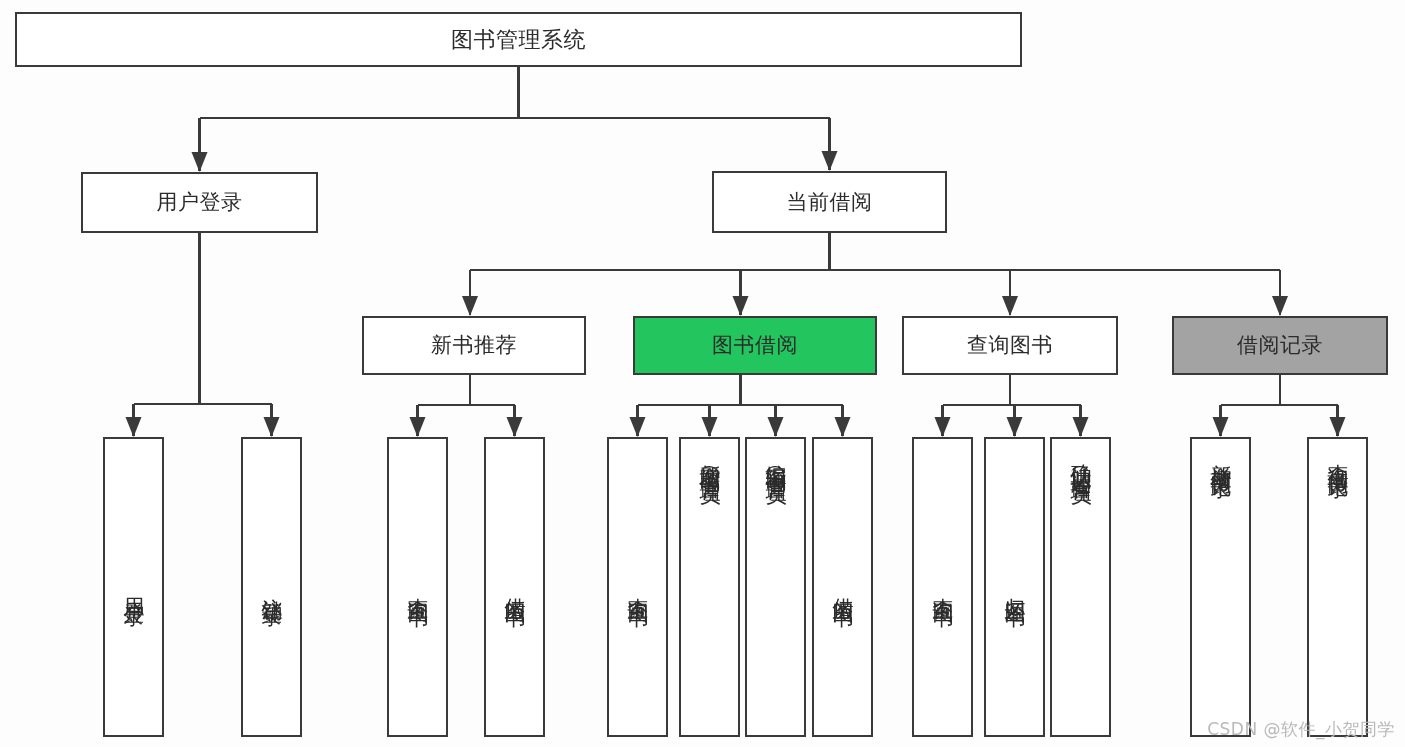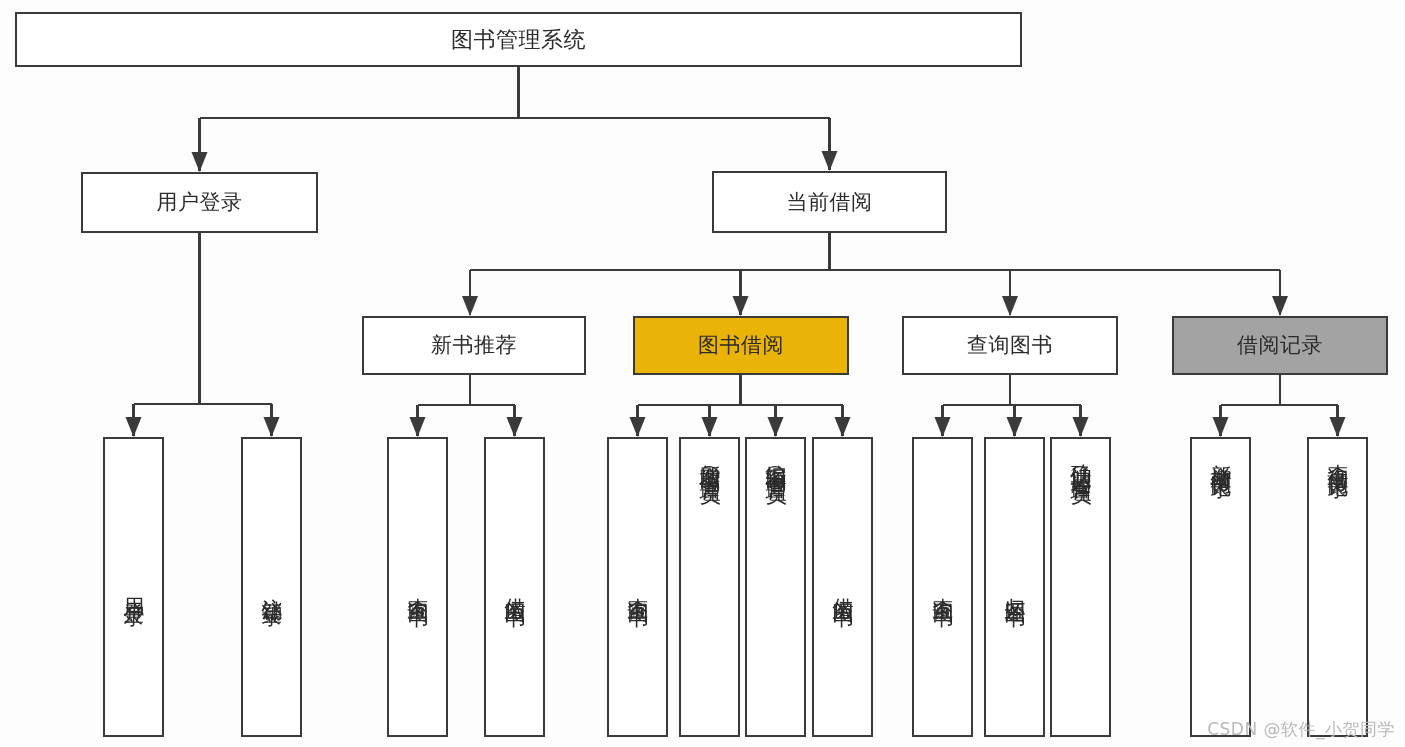--- a/index.html
+++ b/index.html
@@ -139,21 +139,21 @@
       </div>
       <div class="node horiz" style="left: 81px; top: 172px; width: 237px; height: 61px; background: rgb(255, 255, 255); border-color: rgb(58, 58, 58);">
         <span class="label" style="color: rgb(43, 43, 43);">用户登录</span>
       </div>
       <div class="node horiz" style="left: 712px; top: 171px; width: 235px; height: 62px; background: rgb(255, 255, 255); border-color: rgb(58, 58, 58);">
         <span class="label" style="color: rgb(43, 43, 43);">当前借阅</span>
       </div>
       <div class="node horiz" style="left: 362px; top: 316px; width: 224px; height: 59px; background: rgb(255, 255, 255); border-color: rgb(58, 58, 58);">
         <span class="label" style="color: rgb(43, 43, 43);">新书推荐</span>
       </div>
-      <div class="node horiz" style="left: 633px; top: 316px; width: 216px; height: 59px; background: #eab308; border-color: rgb(58, 58, 58);">
+      <div class="node horiz" style="left: 633px; top: 316px; width: 244px; height: 59px; background: #22c55e; border-color: rgb(58, 58, 58);">
         <span class="label" style="color: rgb(43, 43, 43);">图书借阅</span>
       </div>
       <div class="node horiz" style="left: 902px; top: 316px; width: 216px; height: 59px; background: rgb(255, 255, 255); border-color: rgb(58, 58, 58);">
         <span class="label" style="color: rgb(43, 43, 43);">查询图书</span>
       </div>
       <div class="node horiz" style="left: 1172px; top: 316px; width: 216px; height: 59px; background: #a3a3a3; border-color: rgb(58, 58, 58);">
         <span class="label" style="color: rgb(43, 43, 43);">借阅记录</span>
       </div>
       <div class="node vert mid" style="left: 103px; top: 437px; width: 61px; height: 300px; background: rgb(255, 255, 255); border-color: rgb(58, 58, 58);">
         <span class="label" style="color: rgb(43, 43, 43);">用户登录</span>

